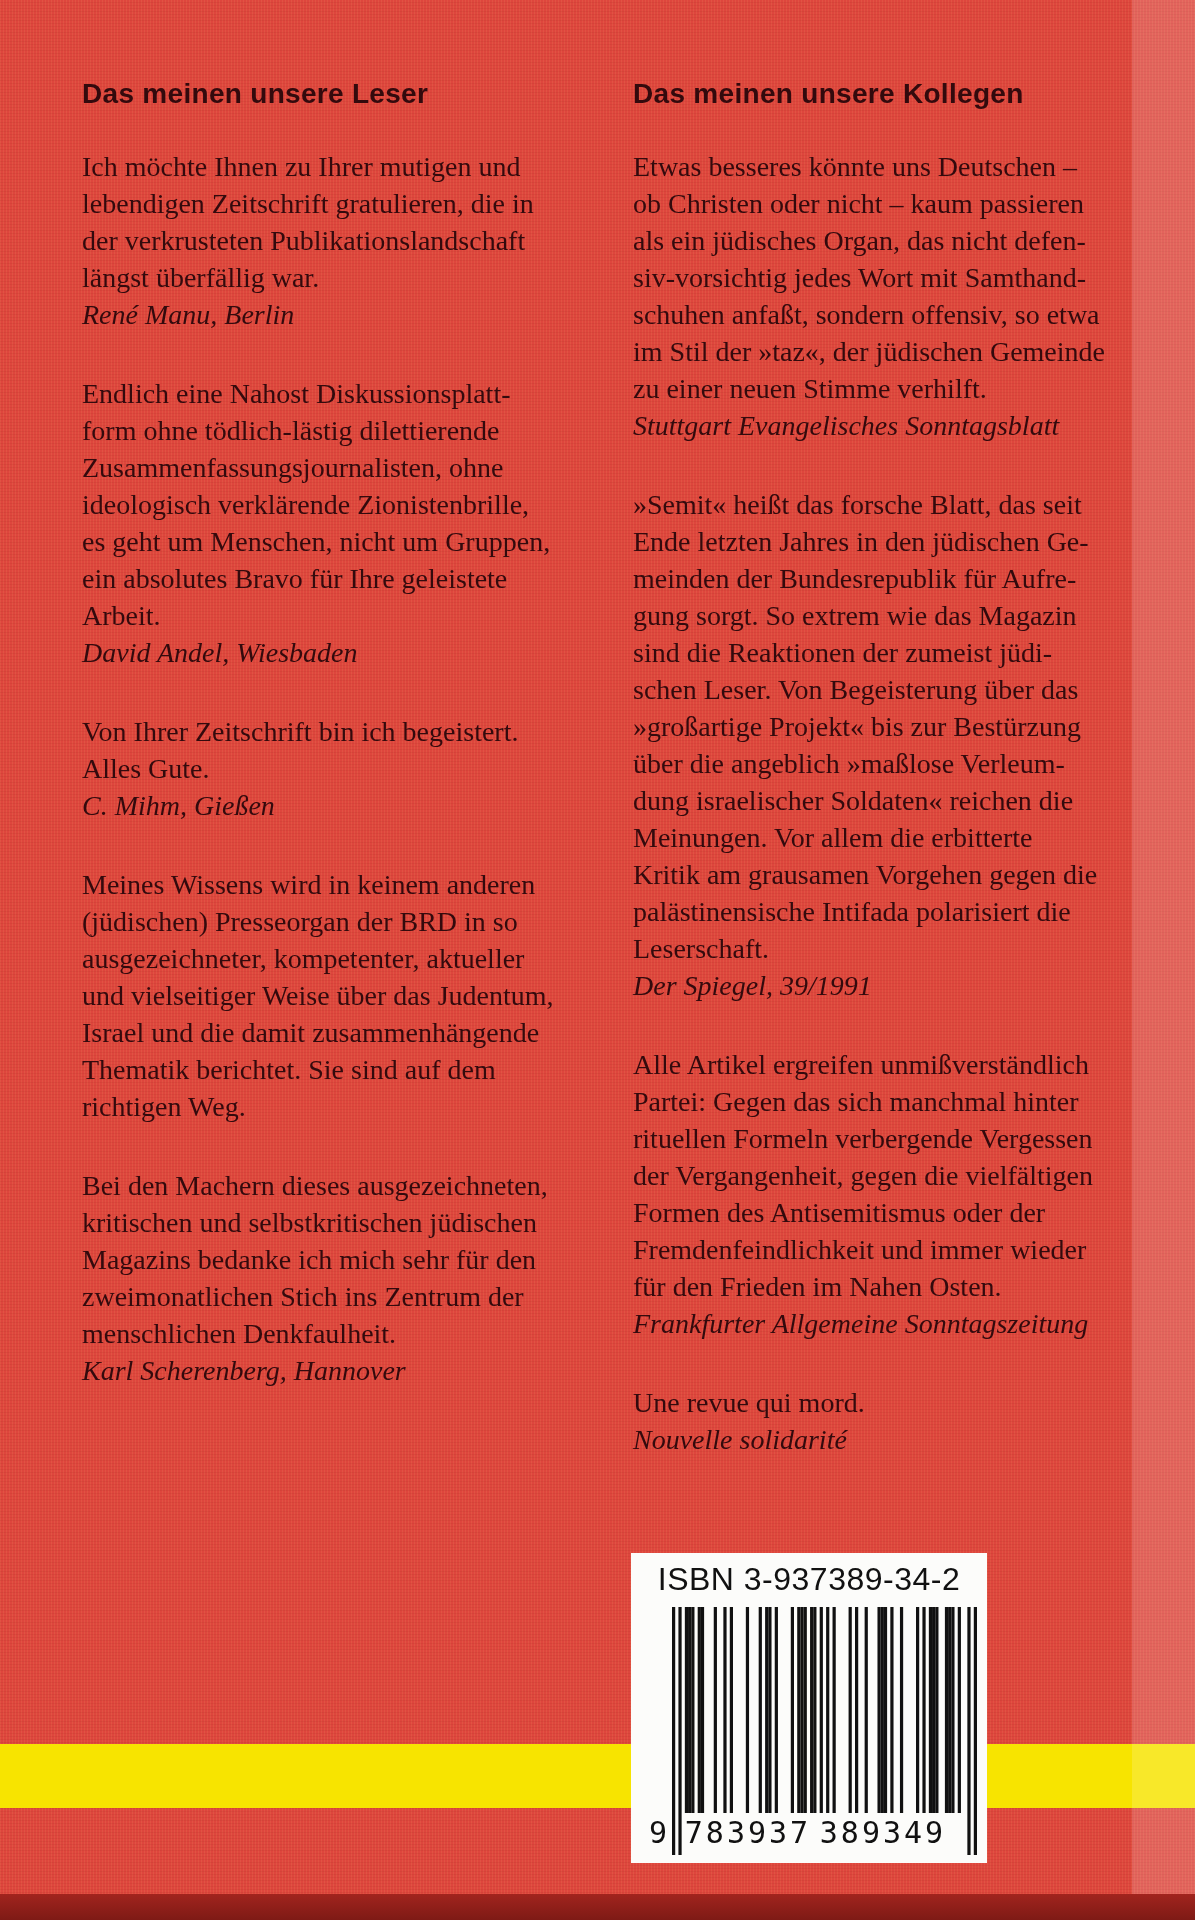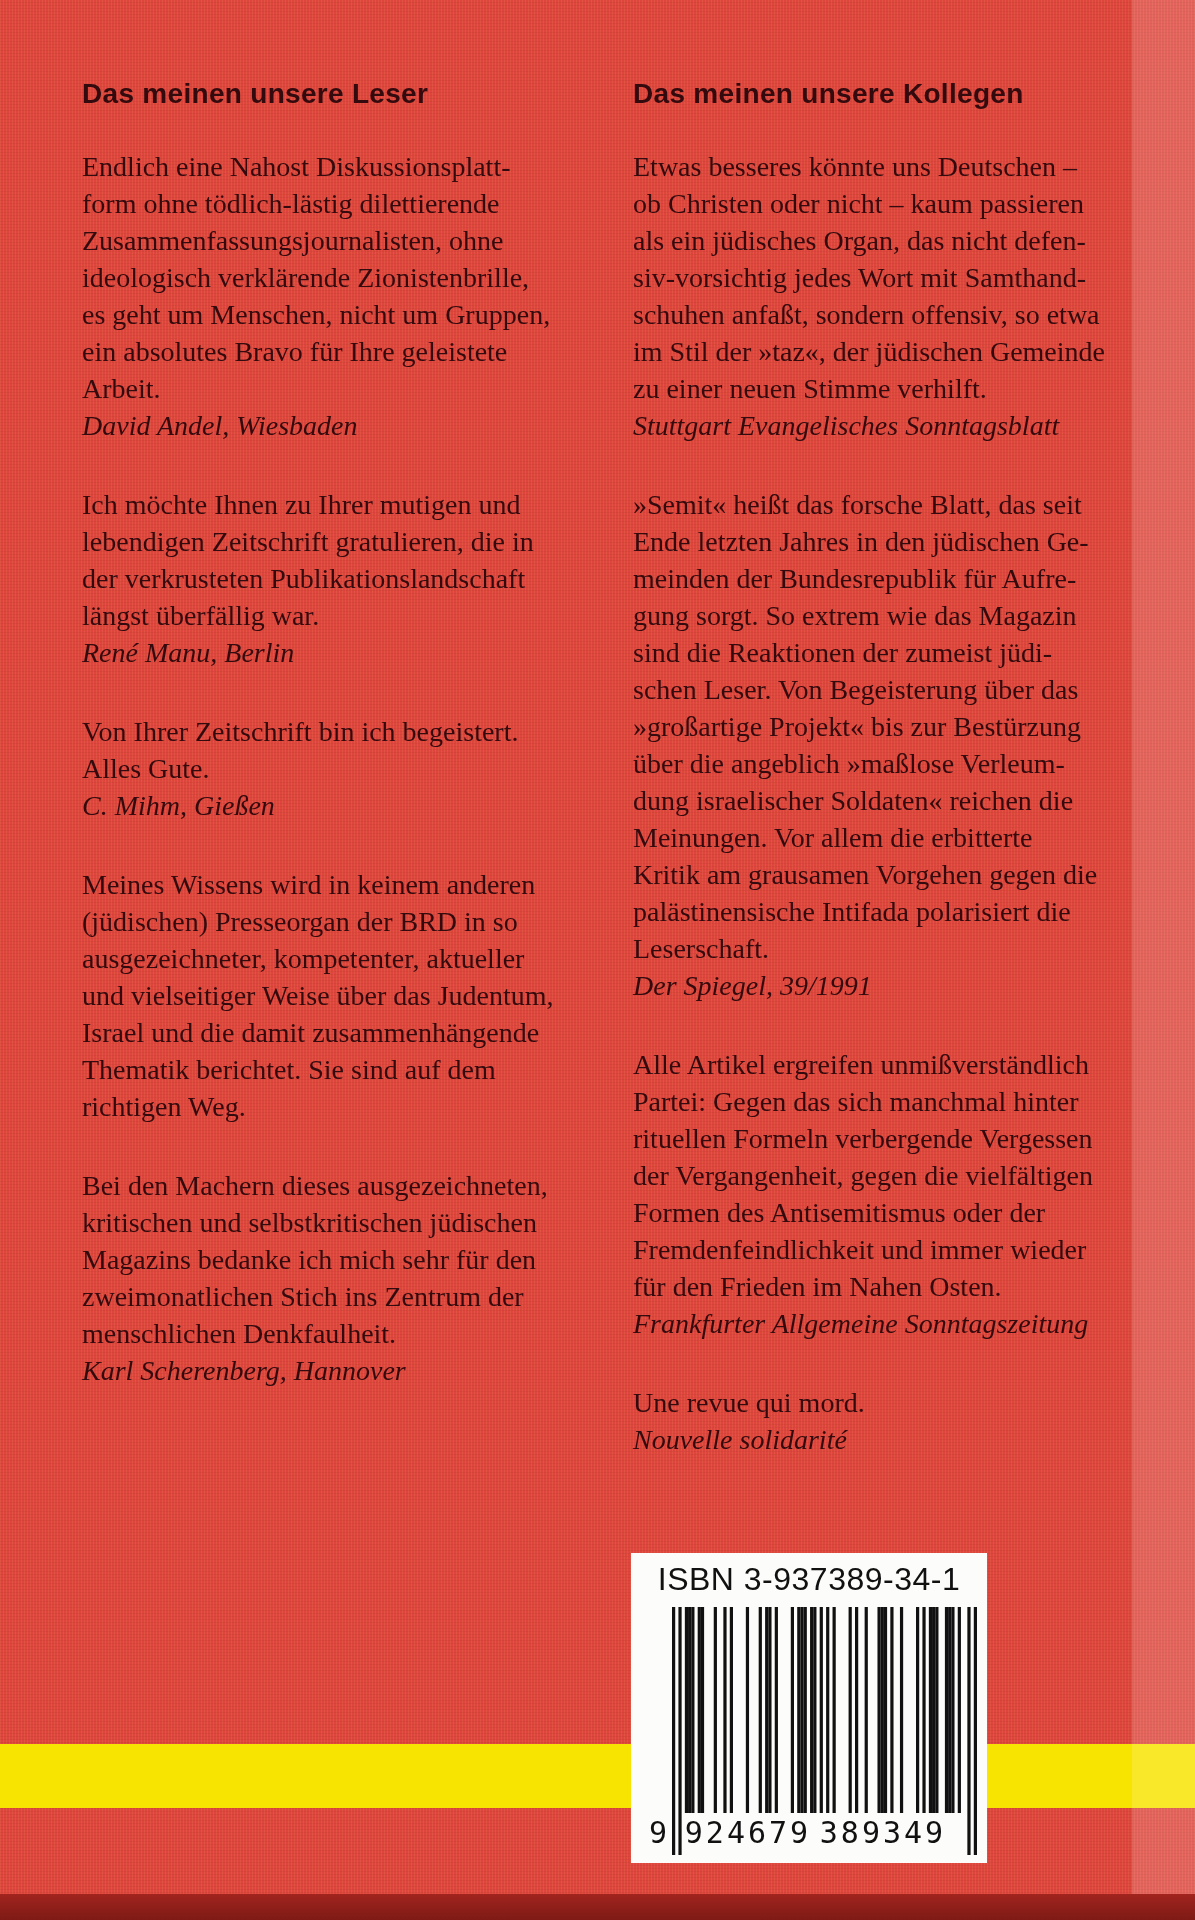--- a/index.html
+++ b/index.html
@@ -74,26 +74,26 @@
 </style>
 </head>
 <body>
 
 <div class="cover">
 
   <div class="col col-left">
     <h2 class="col-header">Das meinen unsere Leser</h2>
     <div class="testimonial-list">
         <div class="testimonial">
+          <p class="t-text">Ich möchte Ihnen zu Ihrer mutigen und<br>lebendigen Zeitschrift gratulieren, die in<br>der verkrusteten Publikationslandschaft<br>längst überfällig war.</p>
+          <p class="t-attr">René Manu, Berlin</p>
+        </div>
+        <div class="testimonial">
           <p class="t-text">Endlich eine Nahost Diskussionsplatt-<br>form ohne tödlich-lästig dilettierende<br>Zusammenfassungsjournalisten, ohne<br>ideologisch verklärende Zionistenbrille,<br>es geht um Menschen, nicht um Gruppen,<br>ein absolutes Bravo für Ihre geleistete<br>Arbeit.</p>
           <p class="t-attr">David Andel, Wiesbaden</p>
-        </div>
-        <div class="testimonial">
-          <p class="t-text">Ich möchte Ihnen zu Ihrer mutigen und<br>lebendigen Zeitschrift gratulieren, die in<br>der verkrusteten Publikationslandschaft<br>längst überfällig war.</p>
-          <p class="t-attr">René Manu, Berlin</p>
         </div>
         <div class="testimonial">
           <p class="t-text">Von Ihrer Zeitschrift bin ich begeistert.<br>Alles Gute.</p>
           <p class="t-attr">C. Mihm, Gießen</p>
         </div>
         <div class="testimonial">
           <p class="t-text">Meines Wissens wird in keinem anderen<br>(jüdischen) Presseorgan der BRD in so<br>ausgezeichneter, kompetenter, aktueller<br>und vielseitiger Weise über das Judentum,<br>Israel und die damit zusammenhängende<br>Thematik berichtet. Sie sind auf dem<br>richtigen Weg.</p>
         </div>
         <div class="testimonial">
           <p class="t-text">Bei den Machern dieses ausgezeichneten,<br>kritischen und selbstkritischen jüdischen<br>Magazins bedanke ich mich sehr für den<br>zweimonatlichen Stich ins Zentrum der<br>menschlichen Denkfaulheit.</p>
@@ -120,21 +120,21 @@
         <div class="testimonial">
           <p class="t-text">Une revue qui mord.</p>
           <p class="t-attr">Nouvelle solidarité</p>
         </div>
       </div>
   </div>
 
   <div class="yellow-stripe"></div>
 
   <div class="isbn-box">
-    <div class="isbn-label">ISBN 3-937389-34-1</div>
+    <div class="isbn-label">ISBN 3-937389-34-2</div>
     <svg id="barcode-svg" class="barcode-svg" viewBox="0 0 95 248" preserveAspectRatio="none" xmlns="http://www.w3.org/2000/svg">
         <rect x="0" y="0" width="1" height="248"></rect>
         <rect x="2" y="0" width="1" height="248"></rect>
         <rect x="4" y="0" width="1" height="206"></rect>
         <rect x="5" y="0" width="1" height="206"></rect>
         <rect x="6" y="0" width="1" height="206"></rect>
         <rect x="8" y="0" width="1" height="206"></rect>
         <rect x="9" y="0" width="1" height="206"></rect>
         <rect x="13" y="0" width="1" height="206"></rect>
         <rect x="16" y="0" width="1" height="206"></rect>
@@ -167,20 +167,20 @@
         <rect x="81" y="0" width="1" height="206"></rect>
         <rect x="82" y="0" width="1" height="206"></rect>
         <rect x="85" y="0" width="1" height="206"></rect>
         <rect x="86" y="0" width="1" height="206"></rect>
         <rect x="87" y="0" width="1" height="206"></rect>
         <rect x="89" y="0" width="1" height="206"></rect>
         <rect x="92" y="0" width="1" height="248"></rect>
         <rect x="94" y="0" width="1" height="248"></rect>
       </svg>
     <div class="bc-digits bc-prefix">9</div>
-    <div class="bc-digits bc-left">924679</div>
+    <div class="bc-digits bc-left">783937</div>
     <div class="bc-digits bc-right">389349</div>
   </div>
 
   <div class="edge-highlight"></div>
   <div class="bottom-edge"></div>
 
 </div>
 
 </body></html>

